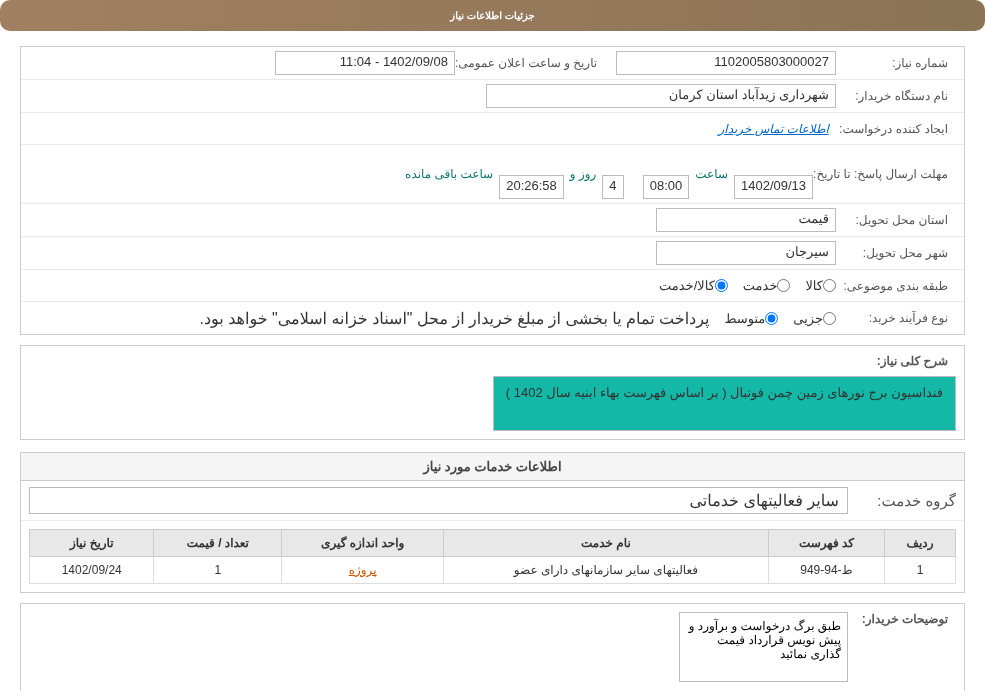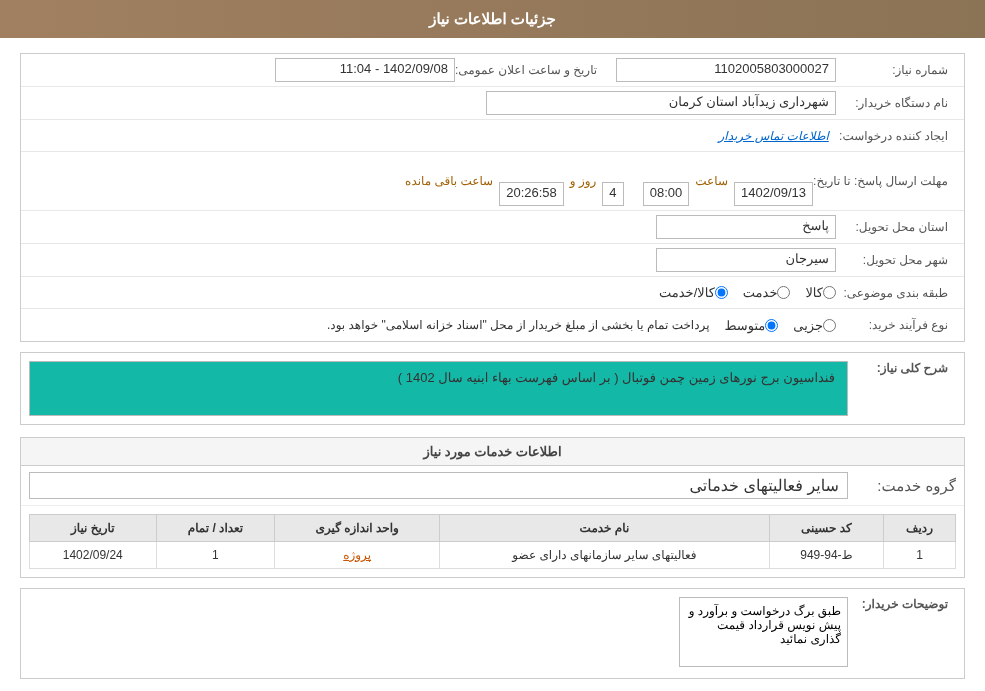--- a/index.html
+++ b/index.html
@@ -14,23 +14,24 @@
       max-width: 985px;
       margin: 0 auto;
       background: #fff;
       min-height: 691px;
     }
     .header-bar {
       background: linear-gradient(to left, #8B7355, #a08060);
       color: #fff;
       text-align: center;
       padding: 10px 20px;
-      font-size: 15px;
+      font-size: 10px;
       font-weight: bold;
       letter-spacing: 1px;
+      border-radius: 10px;
     }
     .content-area {
       padding: 15px 20px;
     }
     .form-row {
       display: flex;
       align-items: center;
       border-bottom: 1px solid #e8e8e8;
       min-height: 32px;
       padding: 4px 8px;
@@ -77,38 +78,38 @@
     .deadline-box {
       border: 1px solid #bbb;
       background: #fff;
       padding: 2px 6px;
       min-height: 24px;
       display: inline-block;
       margin-top: 26px;
     }
     .small-label {
       font-size: 12px;
-      color: #a16207;
+      color: #0f766e;
     }
     .radio-group {
       display: flex;
       align-items: center;
       gap: 15px;
       flex: 1;
     }
     .radio-item {
       display: flex;
       align-items: center;
     }
     .radio-item input[type="radio"] {
       margin: 0;
     }
     .process-text {
       flex: 1;
-      font-size: 12px;
+      font-size: 16px;
       color: #333;
     }
     .section-title {
       background: #f5f5f5;
       border: 1px solid #ccc;
       border-bottom: none;
       padding: 6px 12px;
       font-weight: bold;
       font-size: 13px;
       color: #444;
@@ -245,21 +246,21 @@
           &nbsp;&nbsp;
           <span class="deadline-box">4</span>
           <span class="small-label">روز و</span>
           <span class="deadline-box">20:26:58</span>
           <span class="small-label">ساعت باقی مانده</span>
         </div>
       </div>
 
       <div class="form-row">
         <span class="field-label">استان محل تحویل:</span>
-        <span class="field-box">پاسخ</span>
+        <span class="field-box">قیمت</span>
       </div>
 
       <div class="form-row">
         <span class="field-label">شهر محل تحویل:</span>
         <span class="field-box">سیرجان</span>
       </div>
 
       <div class="form-row">
         <span class="field-label">طبقه بندی موضوعی:</span>
         <div class="radio-group">
@@ -288,42 +289,42 @@
           <div class="radio-item">
             <input type="radio" name="process" checked="" style="">
             <span>متوسط</span>
           </div>
           <span class="process-text">پرداخت تمام یا بخشی از مبلغ خریدار از محل "اسناد خزانه اسلامی" خواهد بود.</span>
         </div>
       </div>
 
     </div>
 
-    <div style="display:flex; align-items:flex-start; gap:8px; margin-bottom:12px; border:1px solid #ccc; padding:8px;">
+    <div style="display:flex; align-items:flex-start; gap:8px; margin-bottom:12px; border:1px solid #ccc; padding:8px;flex-direction:column;">
       <span class="field-label" style="min-width:100px; font-weight:bold;">شرح کلی نیاز:</span>
       <div class="need-description-box" style="flex:1;">فنداسیون برج نورهای زمین چمن فوتبال ( بر اساس فهرست بهاء ابنیه سال 1402 )</div>
     </div>
 
     <div class="section-title">اطلاعات خدمات مورد نیاز</div>
 
     <div class="full-border-section">
       <div class="group-service-row">
         <span class="group-service-label">گروه خدمت:</span>
         <span class="group-service-box">سایر فعالیتهای خدماتی</span>
       </div>
 
       <div style="padding:8px;">
         <table class="services-table">
           <thead>
             <tr>
               <th>ردیف</th>
-              <th>کد حسینی</th>
+              <th>کد فهرست</th>
               <th>نام خدمت</th>
               <th>واحد اندازه گیری</th>
-              <th>تعداد / تمام</th>
+              <th>تعداد / قیمت</th>
               <th>تاریخ نیاز</th>
             </tr>
           </thead>
           <tbody id="services-tbody">
           <tr>
                 <td>1</td>
                 <td>ط-94-949</td>
                 <td>فعالیتهای سایر سازمانهای دارای عضو</td>
                 <td style="color: rgb(204, 85, 0); text-decoration: underline; cursor: pointer;">پروژه</td>
                 <td>1</td>

